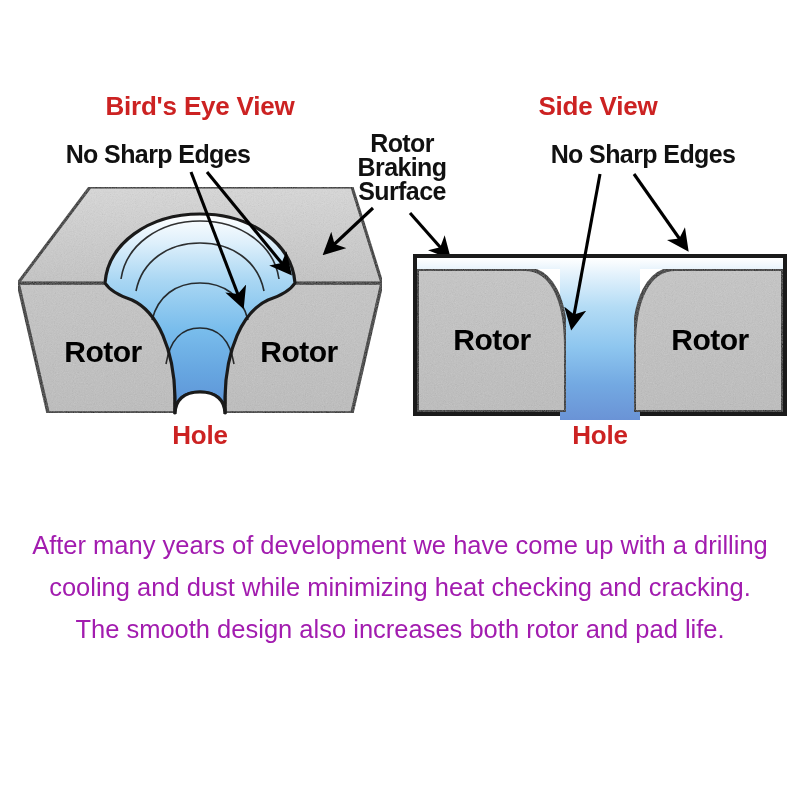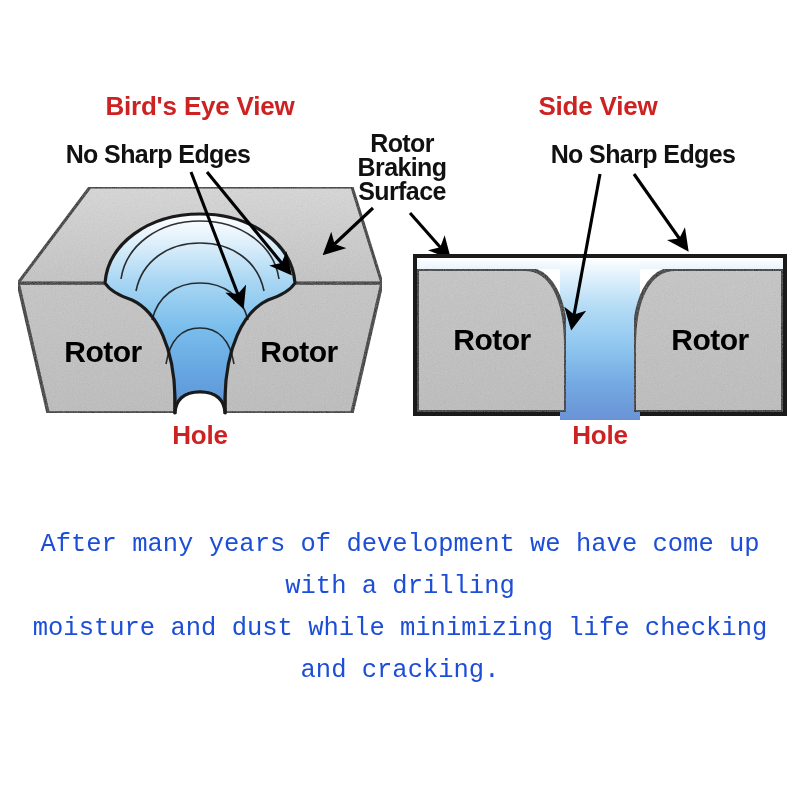--- a/index.html
+++ b/index.html
@@ -58,24 +58,24 @@
     font-weight: bold;
     font-size: 26px;
     letter-spacing: -0.2px;
   }
   #body-copy {
     position: absolute;
     left: 0;
     top: 520;
     width: 800px;
     text-align: center;
-    font-family: Liberation Mono, monospace;
+    font-family: Liberation Sans, sans-serif;
     font-size: 25.5px;
     line-height: 42px;
-    color: #1d4ed8;
+    color: #a21caf;
     padding: 0 10px;
     box-sizing: border-box;
   }
   #body-copy p {
     margin: 0;
   }
 </style>
 </head>
 <body>
 
@@ -249,16 +249,17 @@
 
       <text class="rotor-text" x="492" y="350" text-anchor="middle" fill="#000000">Rotor</text>
       <text class="rotor-text" x="710" y="350" text-anchor="middle" fill="#000000">Rotor</text>
 
       <text class="hole-text" x="600" y="444" text-anchor="middle" fill="#cc2222">Hole</text>
     </g>
   </svg>
 
   <div id="body-copy" style="top:524px;">
     <p>After many years of development we have come up with a drilling</p>
-    <p>moisture and dust while minimizing life checking and cracking.</p>
+    <p>cooling and dust while minimizing heat checking and cracking.</p>
+    <p>The smooth design also increases both rotor and pad life.</p>
   </div>
 
 </div>
 
 </body></html>

